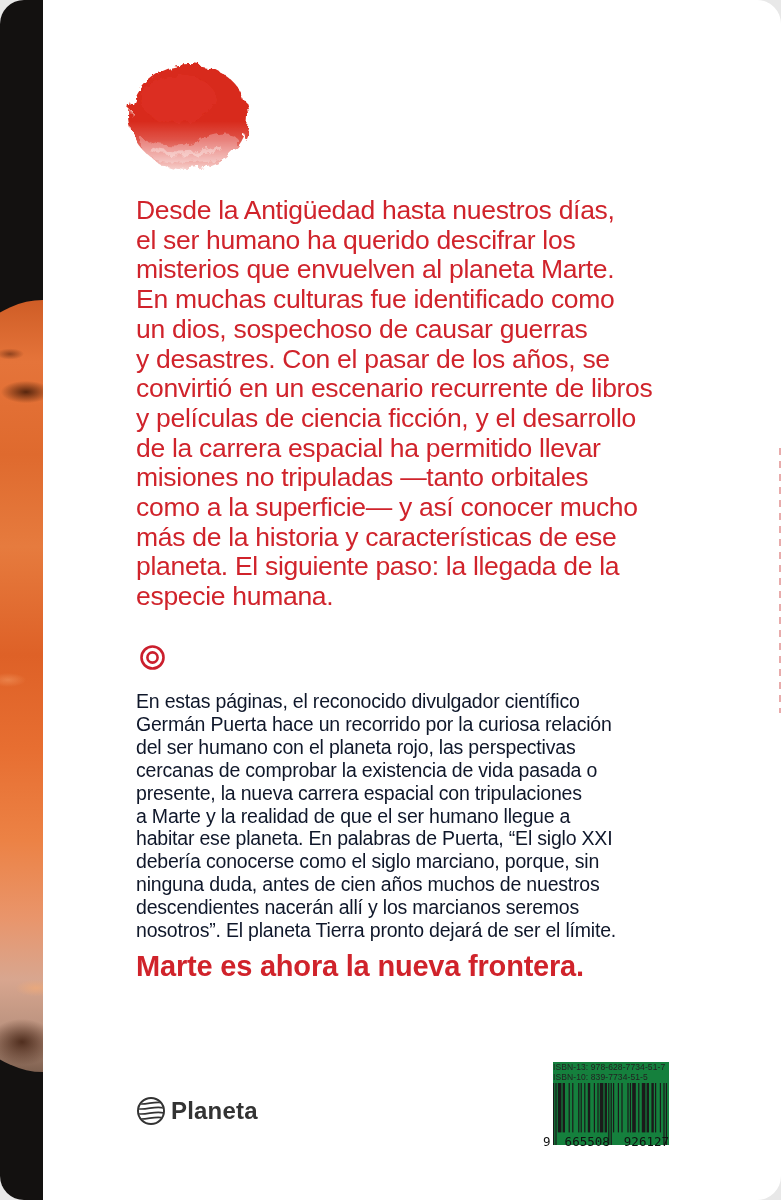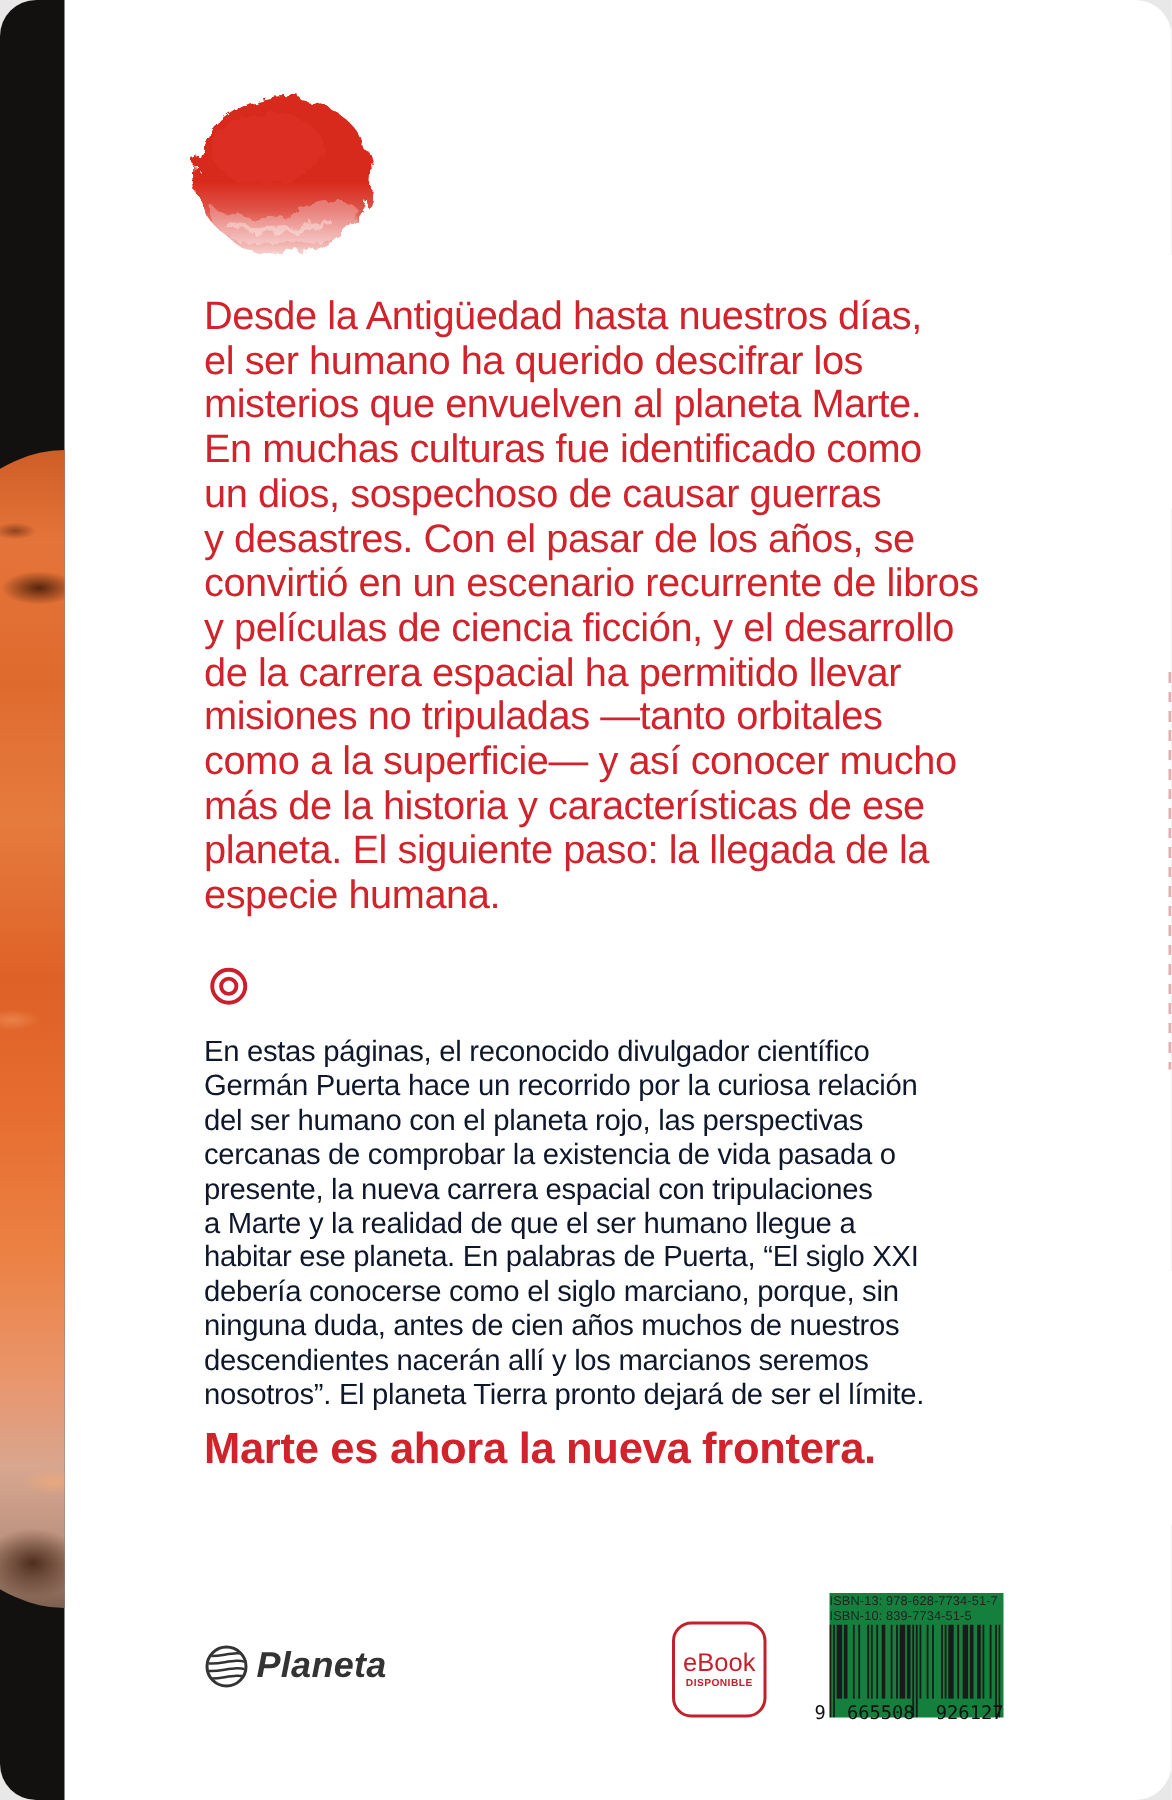--- a/index.html
+++ b/index.html
@@ -41,21 +41,21 @@
     position:absolute;left:136px;top:950px;
     color:#d0232b;font-size:29px;font-weight:bold;letter-spacing:-0.2px;
   }
   
   .edge-marks{
     position:absolute;right:0;top:448px;width:2px;height:265px;
     background:repeating-linear-gradient(to bottom,rgba(205,70,70,.45) 0 7px,rgba(205,70,70,0) 7px 13px);
   }
   
   .publisher{position:absolute;left:136px;top:1096px;width:300px;}
-  .publisher-row{display:flex;align-items:center;gap:5px;font-style:italic;}
+  .publisher-row{display:flex;align-items:center;gap:5px;}
   .globe{width:30px;height:30px;flex:0 0 auto;}
   .publisher-name{color:#333333;font-size:24px;font-weight:600;letter-spacing:0.2px;}
   .publisher-url{margin-top:4px;color:#2f2f2f;font-size:17.5px;letter-spacing:1.2px;}
   
   .ebook-badge{
     position:absolute;left:448px;top:1081px;width:63px;height:64px;
     border:2.5px solid #c4202b;border-radius:13px;box-sizing:border-box;
     display:flex;flex-direction:column;align-items:center;justify-content:center;
     color:#c4202b;background:#fff;
   }
@@ -159,24 +159,20 @@
           <path d="M1,7.5 C9,10 21,3.5 29,7.5"></path>
           <path d="M1,12.5 C9,15 21,8.5 29,12.5"></path>
           <path d="M1,17.5 C9,20 21,13.5 29,17.5"></path>
           <path d="M1,22.5 C9,25 21,18.5 29,22.5"></path>
         </g>
       </svg>
       <span class="publisher-name">Planeta</span>
     </div>
   </div>
 
-  <div class="ebook-badge">
-    <div class="ebook-title">eBook</div>
-    <div class="ebook-sub">DISPONIBLE</div>
-  </div>
 
   <div class="barcode-block">
     <div class="isbn-line">ISBN-13: 978-628-7734-51-7</div>
     <div class="isbn-line">ISBN-10: 839-7734-51-5</div>
     <svg class="bars" viewBox="0 0 95 64" preserveAspectRatio="none">
         <rect x="0" y="0" width="1" height="64"></rect>
         <rect x="2" y="0" width="1" height="64"></rect>
         <rect x="4" y="0" width="3" height="51"></rect>
         <rect x="8" y="0" width="2" height="51"></rect>
         <rect x="13" y="0" width="1" height="51"></rect>

